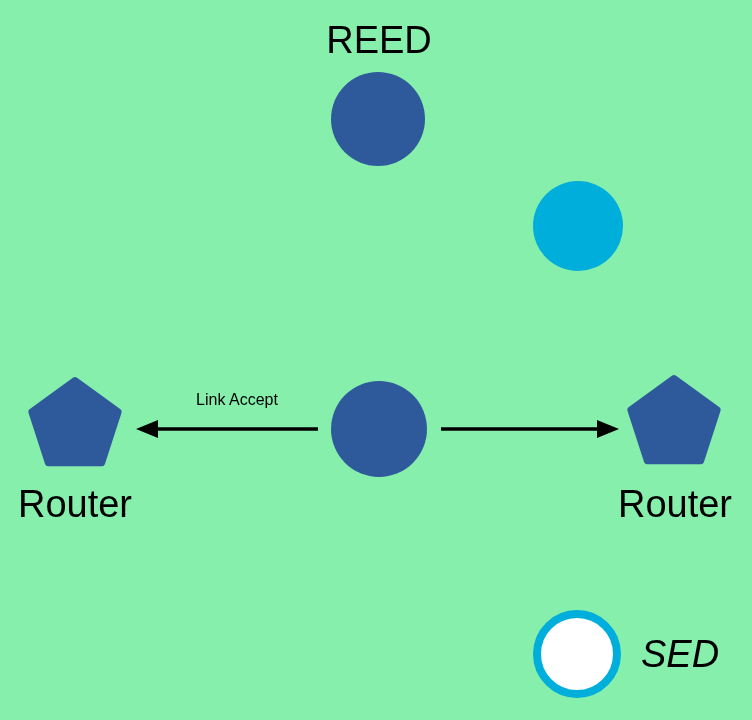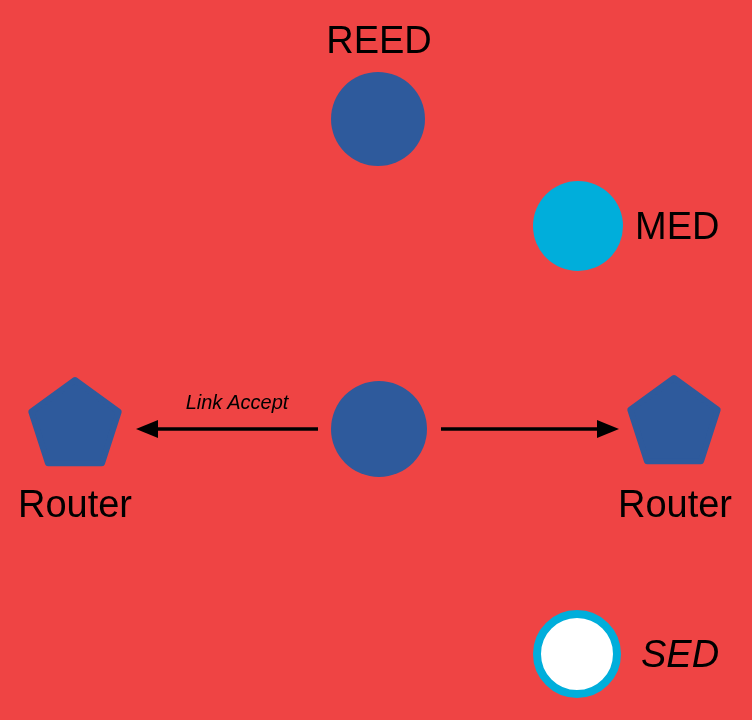--- a/index.html
+++ b/index.html
@@ -4,43 +4,42 @@
 <style>
   html, body {
     margin: 0;
     padding: 0;
     font-family: "Liberation Sans", sans-serif;
   }
   .canvas {
     position: relative;
     width: 752px;
     height: 720px;
-    background: #ef4444;
+    background: #86efac;
     overflow: hidden;
   }
   .diagram-svg {
     position: absolute;
     left: 0;
     top: 0;
   }
   .node-label {
     position: absolute;
     font-size: 38px;
     line-height: 1;
     color: #000000;
     white-space: nowrap;
   }
   .centered {
     transform: translateX(-50%);
   }
   .edge-label {
     position: absolute;
-    font-size: 20px;
+    font-size: 16px;
     line-height: 1;
-    font-style: italic;
     color: #000000;
     white-space: nowrap;
     transform: translateX(-50%);
   }
 </style>
 </head>
 <body>
 
 <div class="canvas">
 
@@ -60,21 +59,20 @@
 
     <polygon points="75,380 118.7,411.8 102,463.2 48,463.2 31.3,411.8" stroke-width="6" stroke-linejoin="round" fill="#2e5a9c" stroke="#2e5a9c"></polygon>
 
     <polygon points="674,378 717.7,409.8 701,461.2 647,461.2 630.3,409.8" stroke-width="6" stroke-linejoin="round" fill="#2e5a9c" stroke="#2e5a9c"></polygon>
 
     <circle cx="577" cy="654" r="40" fill="#ffffff" stroke-width="8" stroke="#00aedb"></circle>
   </svg>
 
   <div class="node-label centered" style="left:379px; top:21px;">REED</div>
 
-  <div class="node-label" style="left:635px; top:207px;">MED</div>
 
   <div class="edge-label" style="left:237px; top:392px;">Link Accept</div>
 
   <div class="node-label centered" style="left:75px; top:485px;">Router</div>
 
   <div class="node-label centered" style="left:675px; top:485px;">Router</div>
 
   <div class="node-label" style="left:641px; top:635px;font-style:italic;">SED</div>
 
 </div>

